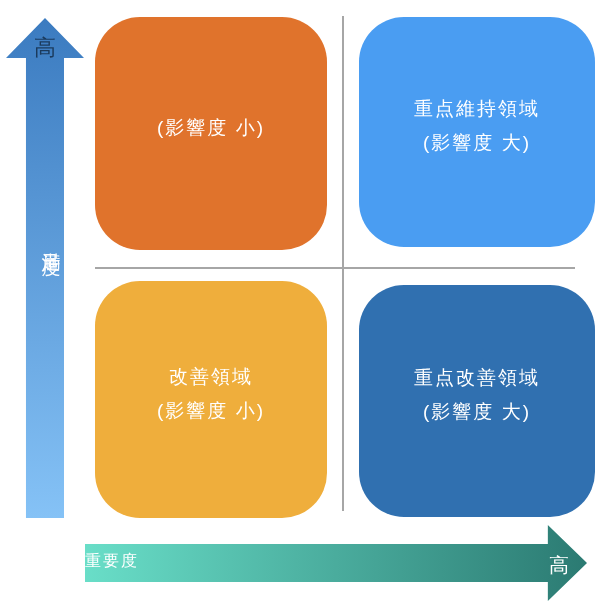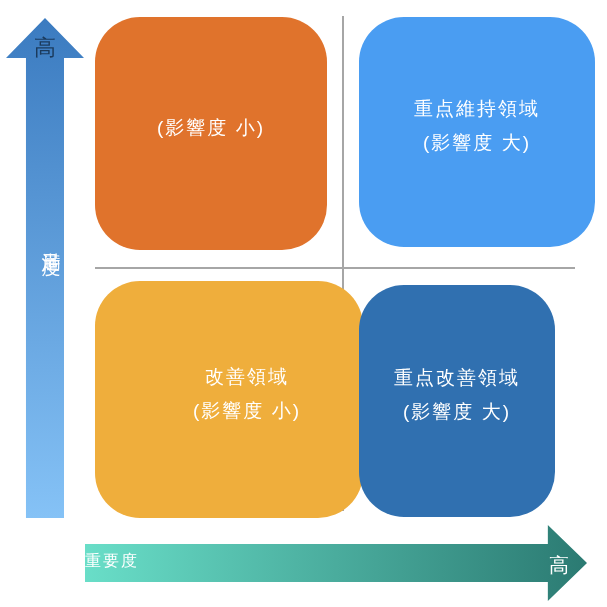--- a/index.html
+++ b/index.html
@@ -28,22 +28,22 @@
     display: flex;
     flex-direction: column;
     align-items: center;
     justify-content: center;
     z-index: 2;
     color: var(--quadrant-text);
     text-align: center;
   }
   .q-tl { left: 95px;  top: 17px;  width: 232px; height: 233px; background: var(--q-top-left); }
   .q-tr { left: 359px; top: 17px;  width: 236px; height: 230px; background: var(--q-top-right); }
-  .q-bl { left: 95px;  top: 281px; width: 232px; height: 237px; background: var(--q-bottom-left); padding-left: 36px; }
-  .q-br { left: 359px; top: 285px; width: 196px; height: 232px; background: var(--q-bottom-right); }
+  .q-bl { left: 95px;  top: 281px; width: 232px; height: 237px; background: var(--q-bottom-left); }
+  .q-br { left: 359px; top: 285px; width: 236px; height: 232px; background: var(--q-bottom-right); }
   .q-inner { transform: translateY(-6px); }
   .q-title, .q-sub {
     font-size: 19px;
     letter-spacing: 2px;
     line-height: 34px;
     white-space: nowrap;
   }
 
   
   .arrow-v {

